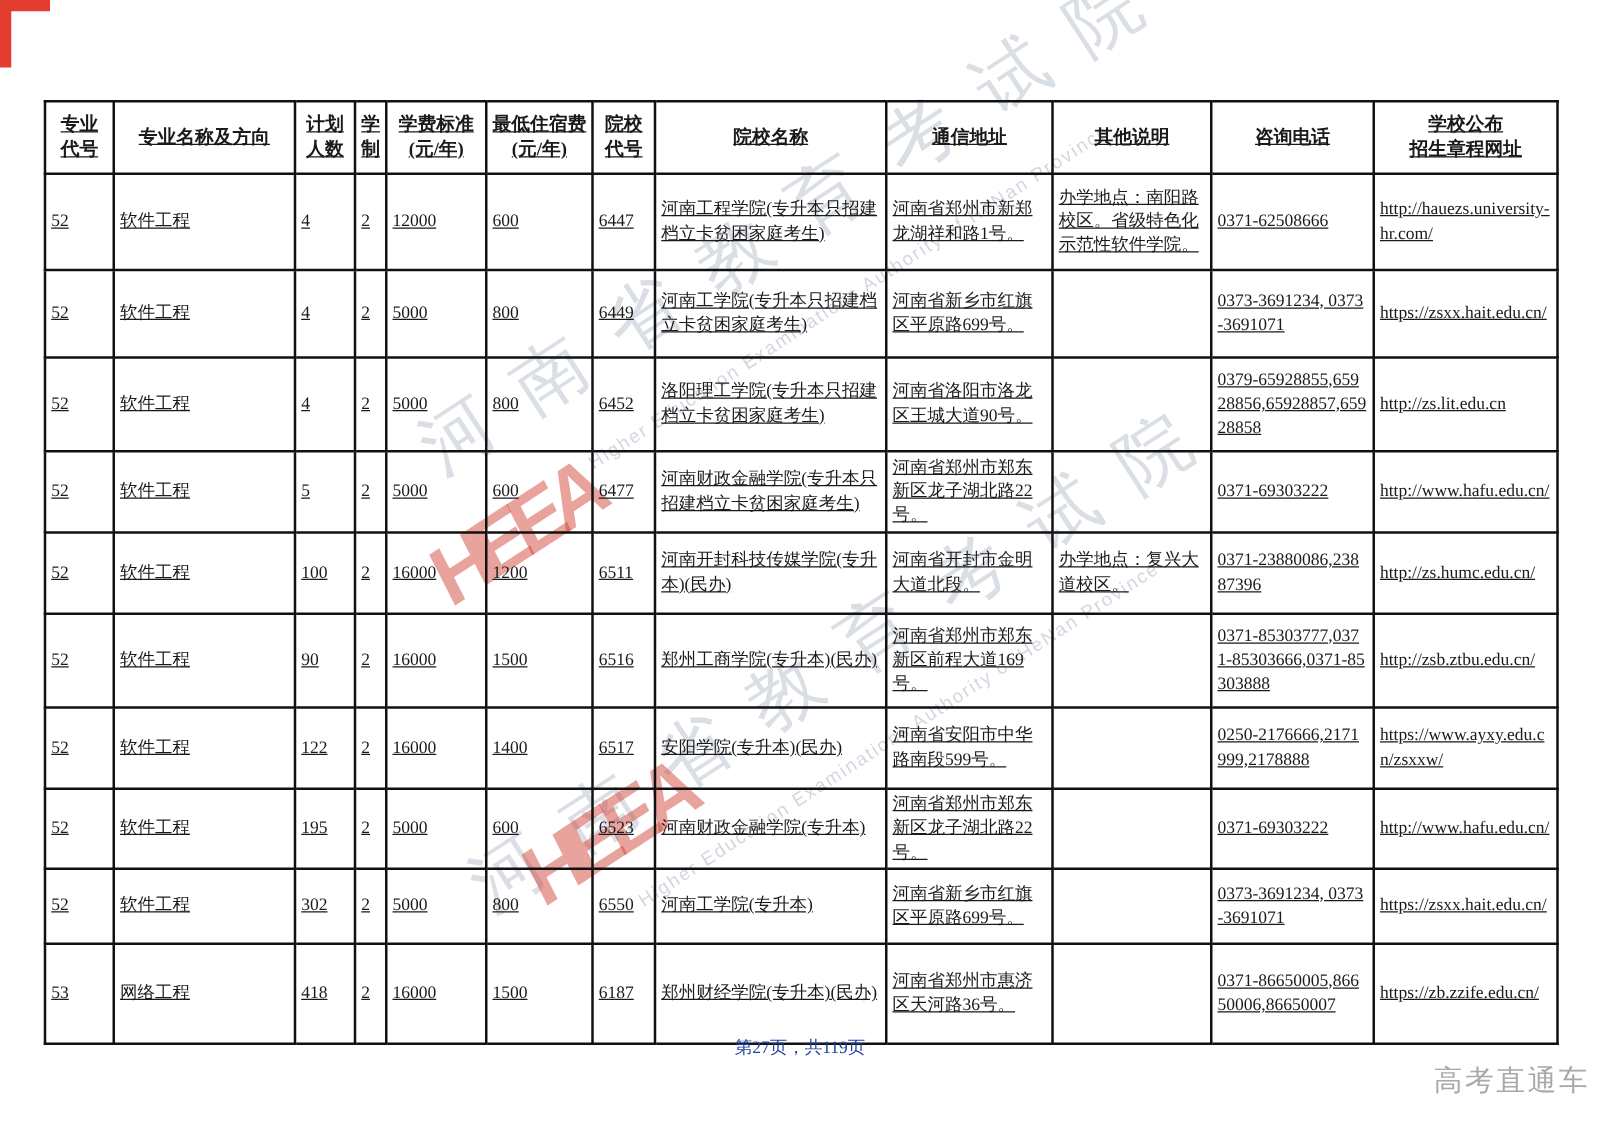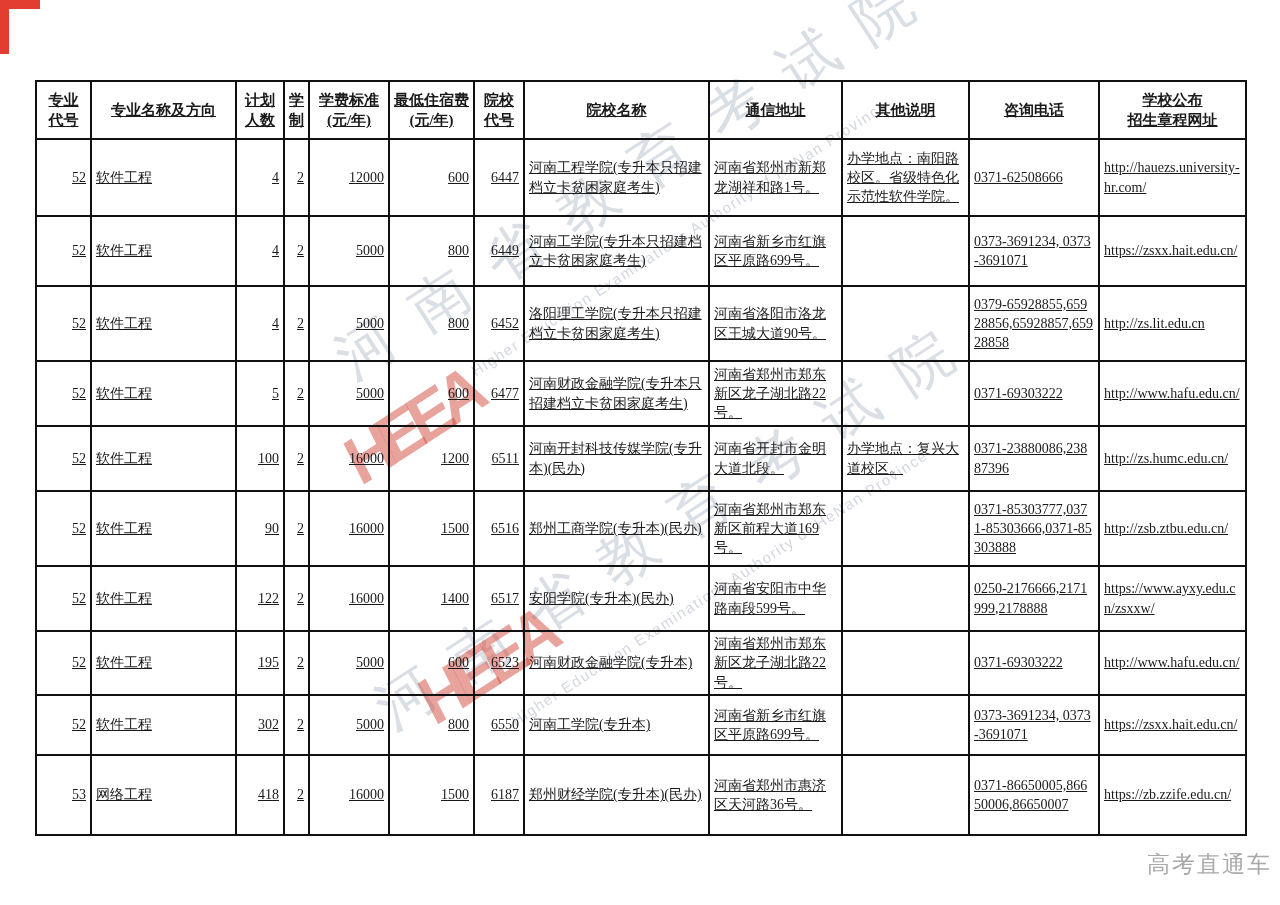--- a/index.html
+++ b/index.html
@@ -23,21 +23,21 @@
   .stamp-a{left:338px;top:388px;}
   .stamp-b{left:412px;top:628px;}
 
   
   table{position:absolute;left:35px;top:80px;width:1210px;border-collapse:collapse;table-layout:fixed;
     z-index:2;background:transparent;text-decoration:underline;}
   th,td{border:2px solid #111;vertical-align:middle;background:transparent;overflow:hidden;}
   th{font-size:15px;font-weight:bold;text-align:center;white-space:pre-line;line-height:1.35;padding:2px;}
   thead tr{height:58px;}
   td{font-size:14px;line-height:1.38;padding:2px 4px;}
-  td.c0,td.c2,td.c3,td.c4,td.c5,td.c6{text-align:right;margin-top:45px;}
+  td.c0,td.c2,td.c3,td.c4,td.c5,td.c6{text-align:left;margin-top:45px;}
   td.c1,td.c7,td.c8,td.c9{text-align:left;}
   td.c10,td.c11{text-align:left;word-break:break-all;}
   td.c7,td.c8,td.c9{word-break:break-all;}
 
   
   .page-info{position:absolute;left:0;top:829px;width:1280px;text-align:center;font-size:14px;
     color:#1d3f9e;z-index:2;}
   .brand{position:absolute;right:8px;top:849px;font-size:23px;letter-spacing:2px;color:#a9a9a9;z-index:2;text-align:center;}
 </style>
 </head>
@@ -234,15 +234,16 @@
           <td class="c6">6187</td>
           <td class="c7">郑州财经学院(专升本)(民办)</td>
           <td class="c8">河南省郑州市惠济区天河路36号。</td>
           <td class="c9"></td>
           <td class="c10">0371-86650005,86650006,86650007</td>
           <td class="c11">https://zb.zzife.edu.cn/</td>
         </tr>
       </tbody>
   </table>
 
+  <div class="page-info">第27页，共119页</div>
   <div class="brand">高考直通车</div>
 
 </div>
 
 </body></html>

